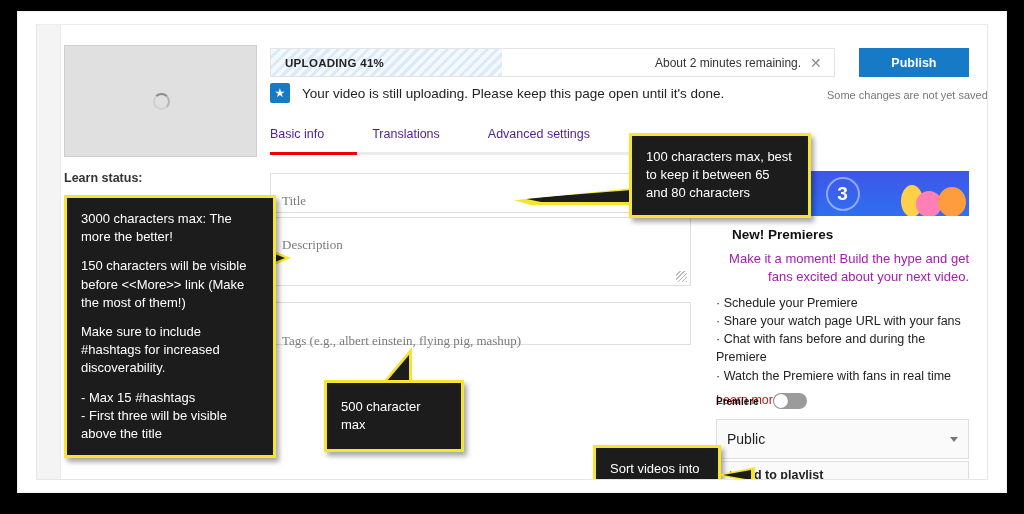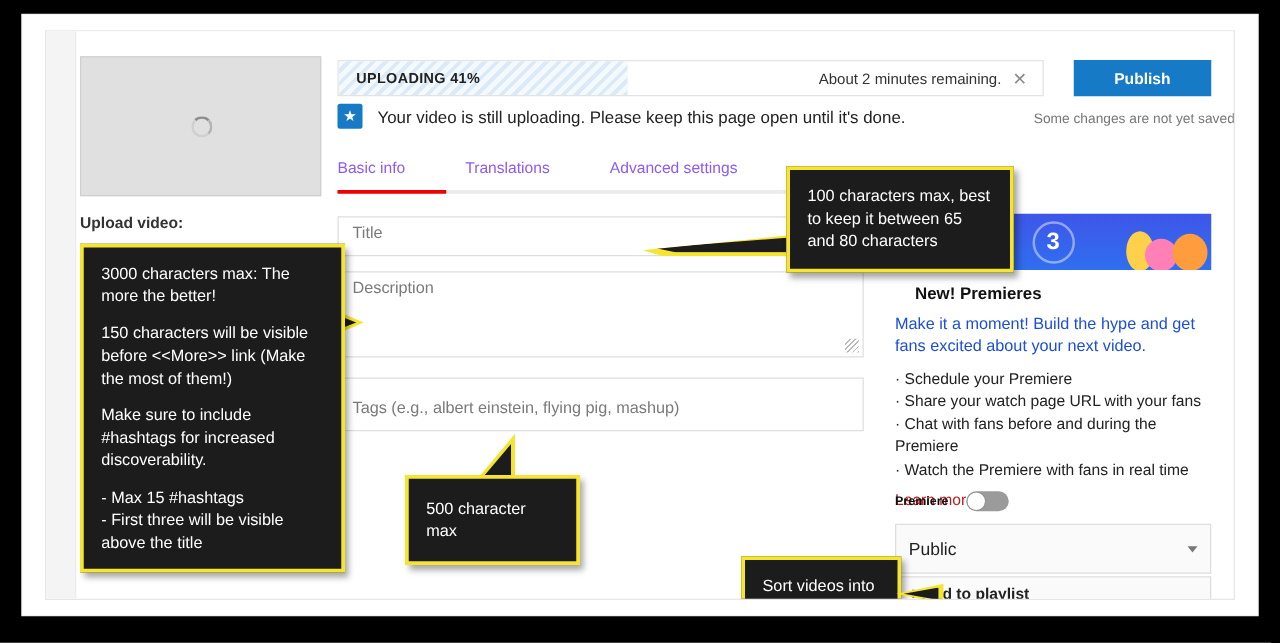--- a/index.html
+++ b/index.html
@@ -131,21 +131,21 @@
     white-space: nowrap;
   }
 
   
   #tabs {
     position: absolute; left: 233px; top: 96px;
     width: 430px;
     display: flex;
   }
   .tab {
-    font-size: 12.5px; color: #8b5cf6;
+    font-size: 12.5px; color: #4c1d95;
     padding: 6px 0 14px 0;
     cursor: pointer;
     white-space: nowrap;
     text-align: right;
   }
   .tab + .tab { margin-left: 48px; }
   #tab-underline-track {
     position: absolute; left: 233px; top: 127px;
     width: 430px; height: 3px;
     background: #ececec;
@@ -154,22 +154,22 @@
     width: 87px; height: 3px; background: #f00000;
   }
 
   
   .field {
     position: absolute;
     background: #fff;
     border: 1px solid #dedede;
     font-size: 13px;
     color: #7a7a7a;
-    padding: 4px 11px;
-    font-family: Liberation Sans, sans-serif;
+    padding: 19px 11px;
+    font-family: Liberation Serif, serif;
   }
   #title-field   { left: 233px; top: 148px; width: 421px; height: 32px; line-height: 15px; }
   #desc-field    { left: 233px; top: 192px; width: 421px; height: 69px; position: absolute; }
   #desc-resize {
     position: absolute; right: 3px; bottom: 3px;
     width: 11px; height: 11px;
     background: repeating-linear-gradient(-45deg,
       #b9b9b9 0 1px, transparent 1px 3px);
   }
   #tags-field    { left: 233px; top: 277px; width: 421px; height: 43px; }
@@ -200,21 +200,21 @@
   .b6 { left:200px;top:20px; width:26px; height:26px; background:#ff7fb6; }
   .b7 { left:222px;top:16px; width:28px; height:30px; background:#ff9d3e; }
   .b8 { left:12px; top:28px; width:14px; height:18px; background:#ff5f8d; }
 
   #premiere-title {
     margin-top: 11px;
     font-size: 13.5px; font-weight: bold; color: #111; margin-left: 16px;
   }
   #premiere-desc {
     margin-top: 8px;
-    font-size: 13px; color: #1d4ed8; line-height: 1.35;
+    font-size: 13px; color: #a21caf; line-height: 1.35; text-align: right;
   }
   #premiere-list { margin-top: 9px; list-style: none; }
   #premiere-list li {
     font-size: 12.5px; color: #222; line-height: 1.45;
   }
   #premiere-list li::before { content: "\00B7  "; }
   #learn-more {
     display: inline-block; margin-top: 8px;
     font-size: 12.5px; color: #b91c1c;
     cursor: pointer;
@@ -355,21 +355,21 @@
 
 <div id="frame">
   <div id="page">
 
     <div id="left-rail"></div>
 
     <div id="thumb-wrap">
       <div id="thumb">
         <div id="spinner"></div>
       </div>
-      <div id="upload-status-label">Upload video:</div>
+      <div id="upload-status-label">Learn status:</div>
     </div>
 
     <div id="progress-row">
       <div id="progress-track">
         <div id="progress-fill" style="width: 41%;"></div>
         <div id="progress-label">UPLOADING 41%</div>
         <div id="progress-remaining">About 2 minutes remaining.</div>
         <div id="progress-close">✕</div>
       </div>
       <button id="publish-btn">Publish</button>

